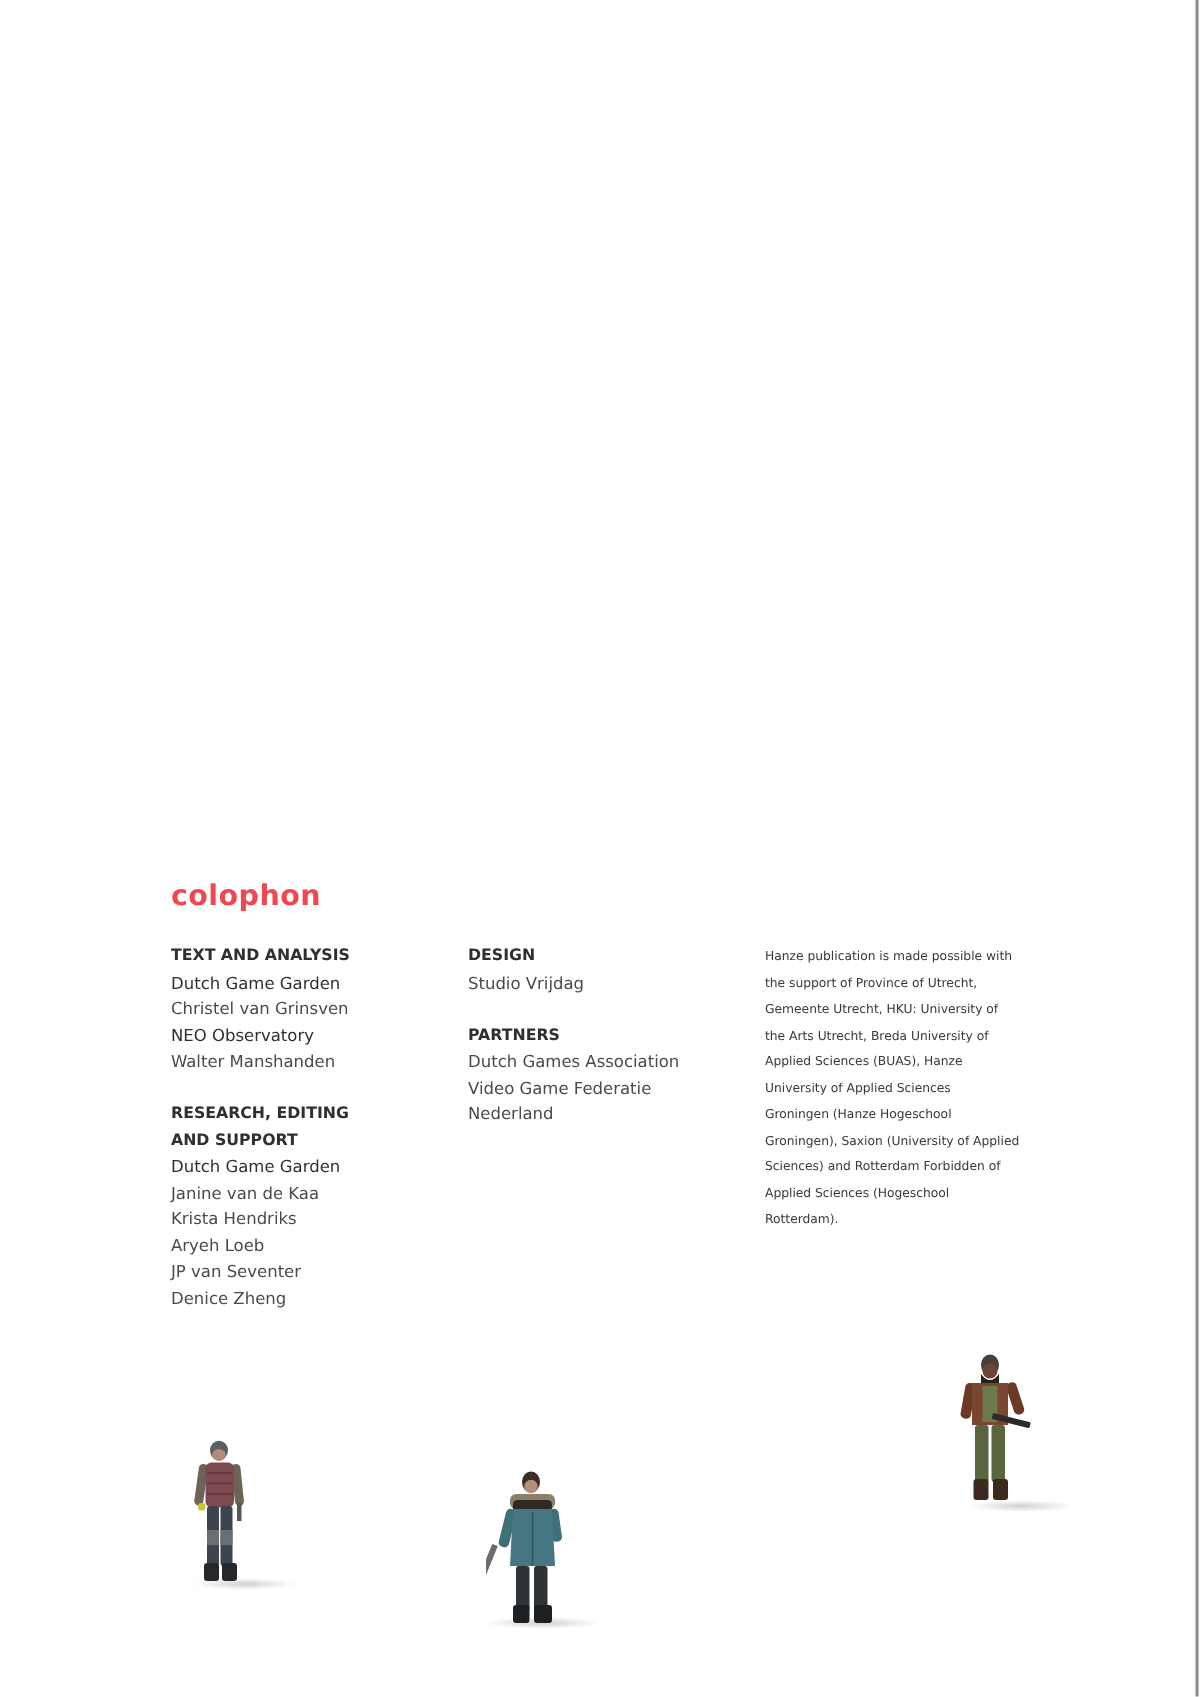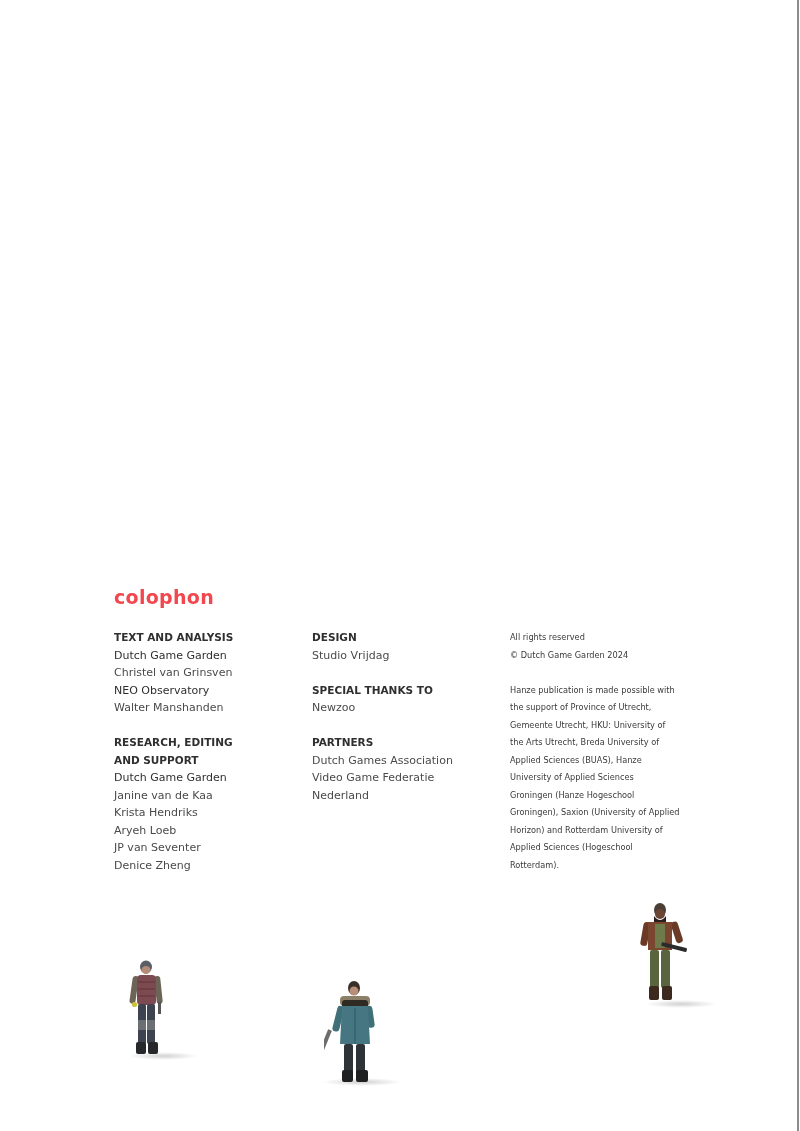--- a/index.html
+++ b/index.html
@@ -66,46 +66,38 @@
     <div class="line person">Denice Zheng</div>
   </div>
 </div>
 
 <div class="col col2">
   <div class="block">
     <div class="line heading">DESIGN</div>
     <div class="line person">Studio Vrijdag</div>
   </div>
   <div class="block">
-    <div class="line heading">SPECIAL THANKS TO</div>
-    <div class="line person">Newzoo</div>
-  </div>
-  <div class="block">
     <div class="line heading">PARTNERS</div>
     <div class="line person">Dutch Games Association</div>
     <div class="line person">Video Game Federatie</div>
     <div class="line person">Nederland</div>
   </div>
 </div>
 
 <div class="col col3">
   <div class="small-block">
-    <div class="small">All rights reserved</div>
-    <div class="small">© Dutch Game Garden 2024</div>
-  </div>
-  <div class="small-block">
     <div class="small">Hanze publication is made possible with</div>
     <div class="small">the support of Province of Utrecht,</div>
     <div class="small">Gemeente Utrecht, HKU: University of</div>
     <div class="small">the Arts Utrecht, Breda University of</div>
     <div class="small">Applied Sciences (BUAS), Hanze</div>
     <div class="small">University of Applied Sciences</div>
     <div class="small">Groningen (Hanze Hogeschool</div>
     <div class="small">Groningen), Saxion (University of Applied</div>
-    <div class="small">Horizon) and Rotterdam University of</div>
+    <div class="small">Sciences) and Rotterdam Forbidden of</div>
     <div class="small">Applied Sciences (Hogeschool</div>
     <div class="small">Rotterdam).</div>
   </div>
 </div>
 
 <div class="shadow" style="left:128px; top:1052px; width:70px;"></div>
 <svg class="figure" style="left:124px; top:958px;" width="50" height="104" viewBox="0 0 50 104">
   <ellipse cx="22" cy="9" rx="6" ry="6.5" fill="#5a5f66"></ellipse>
   <ellipse cx="22" cy="12" rx="4.5" ry="4" fill="#b58c78"></ellipse>
   <rect x="9" y="18" width="6" height="28" rx="3" fill="#6c6457" transform="rotate(8 12 18)"></rect>

